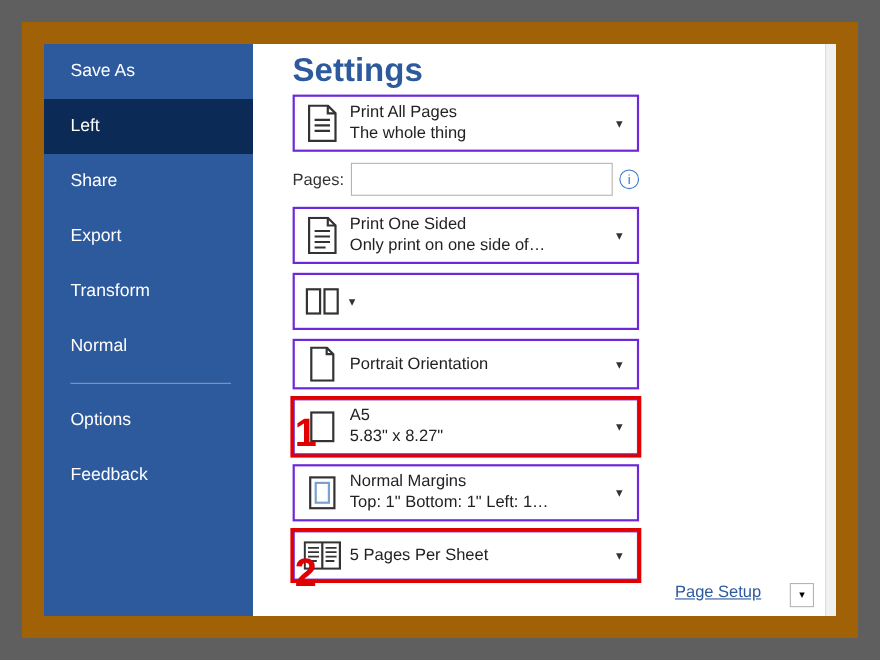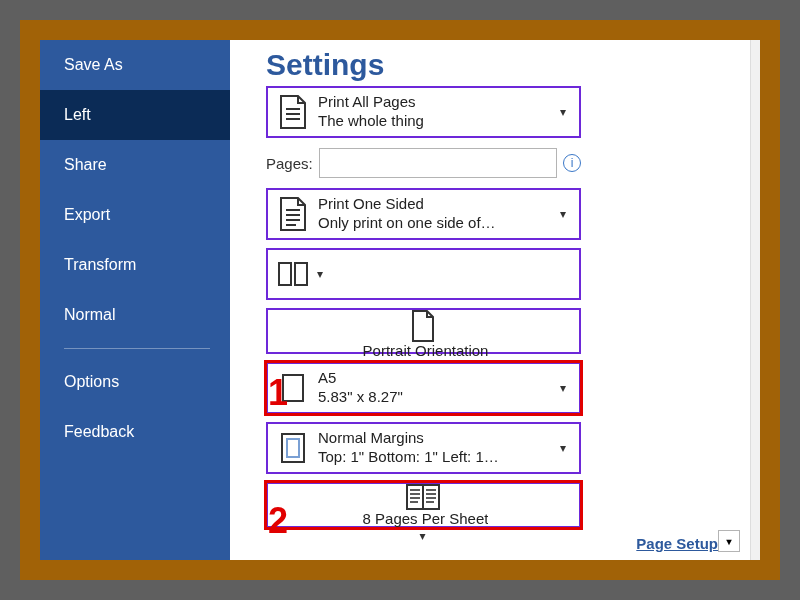--- a/index.html
+++ b/index.html
@@ -62,21 +62,21 @@
     border: 2px solid #6d28d9;
     height: 52px;
     display: flex;
     align-items: center;
     padding: 0 8px 0 6px;
     margin-bottom: 8px;
     cursor: pointer;
     position: relative;
     background: #fff;
   }
-  .setting-row.one-line { height: 46px; flex-direction: column; }
+  .setting-row.one-line { height: 46px; }
   .setting-row .icon {
     width: 38px;
     display: flex;
     align-items: center;
     justify-content: center;
     flex-shrink: 0;
   }
   .setting-row .texts {
     flex: 1;
     min-width: 0;
@@ -138,23 +138,22 @@
     display: flex; align-items: center; justify-content: center;
     cursor: pointer;
   }
 
   
   .page-setup {
     position: absolute;
     right: 20px;
     bottom: 8px;
     display: flex;
-    align-items: flex-end;
-    gap: 0;
-    font-weight: bold;
+    align-items: flex-start;
+    gap: 26px;
   }
   .page-setup a {
     color: #2d599d;
     font-size: 15px;
     text-decoration: underline;
     cursor: pointer;
   }
   .small-drop {
     width: 22px; height: 22px;
     border: 1px solid #b4b4b4;
@@ -311,21 +310,21 @@
                 <line x1="4" y1="10" x2="14" y2="10" stroke="#333" stroke-width="1.6"></line>
                 <line x1="4" y1="14" x2="14" y2="14" stroke="#333" stroke-width="1.6"></line>
                 <line x1="4" y1="18" x2="12" y2="18" stroke="#333" stroke-width="1.6"></line>
                 <line x1="20" y1="6" x2="30" y2="6" stroke="#333" stroke-width="1.6"></line>
                 <line x1="20" y1="10" x2="30" y2="10" stroke="#333" stroke-width="1.6"></line>
                 <line x1="20" y1="14" x2="30" y2="14" stroke="#333" stroke-width="1.6"></line>
                 <line x1="20" y1="18" x2="28" y2="18" stroke="#333" stroke-width="1.6"></line>
               </svg>
           </span>
           <div class="texts">
-            <div class="title">8 Pages Per Sheet</div>
+            <div class="title">5 Pages Per Sheet</div>
           </div>
           <span class="caret">▾</span>
         </div>
 
       </div>
 
       <div class="page-setup">
         <a>Page Setup</a>
         <div class="small-drop">▾</div>
       </div>

